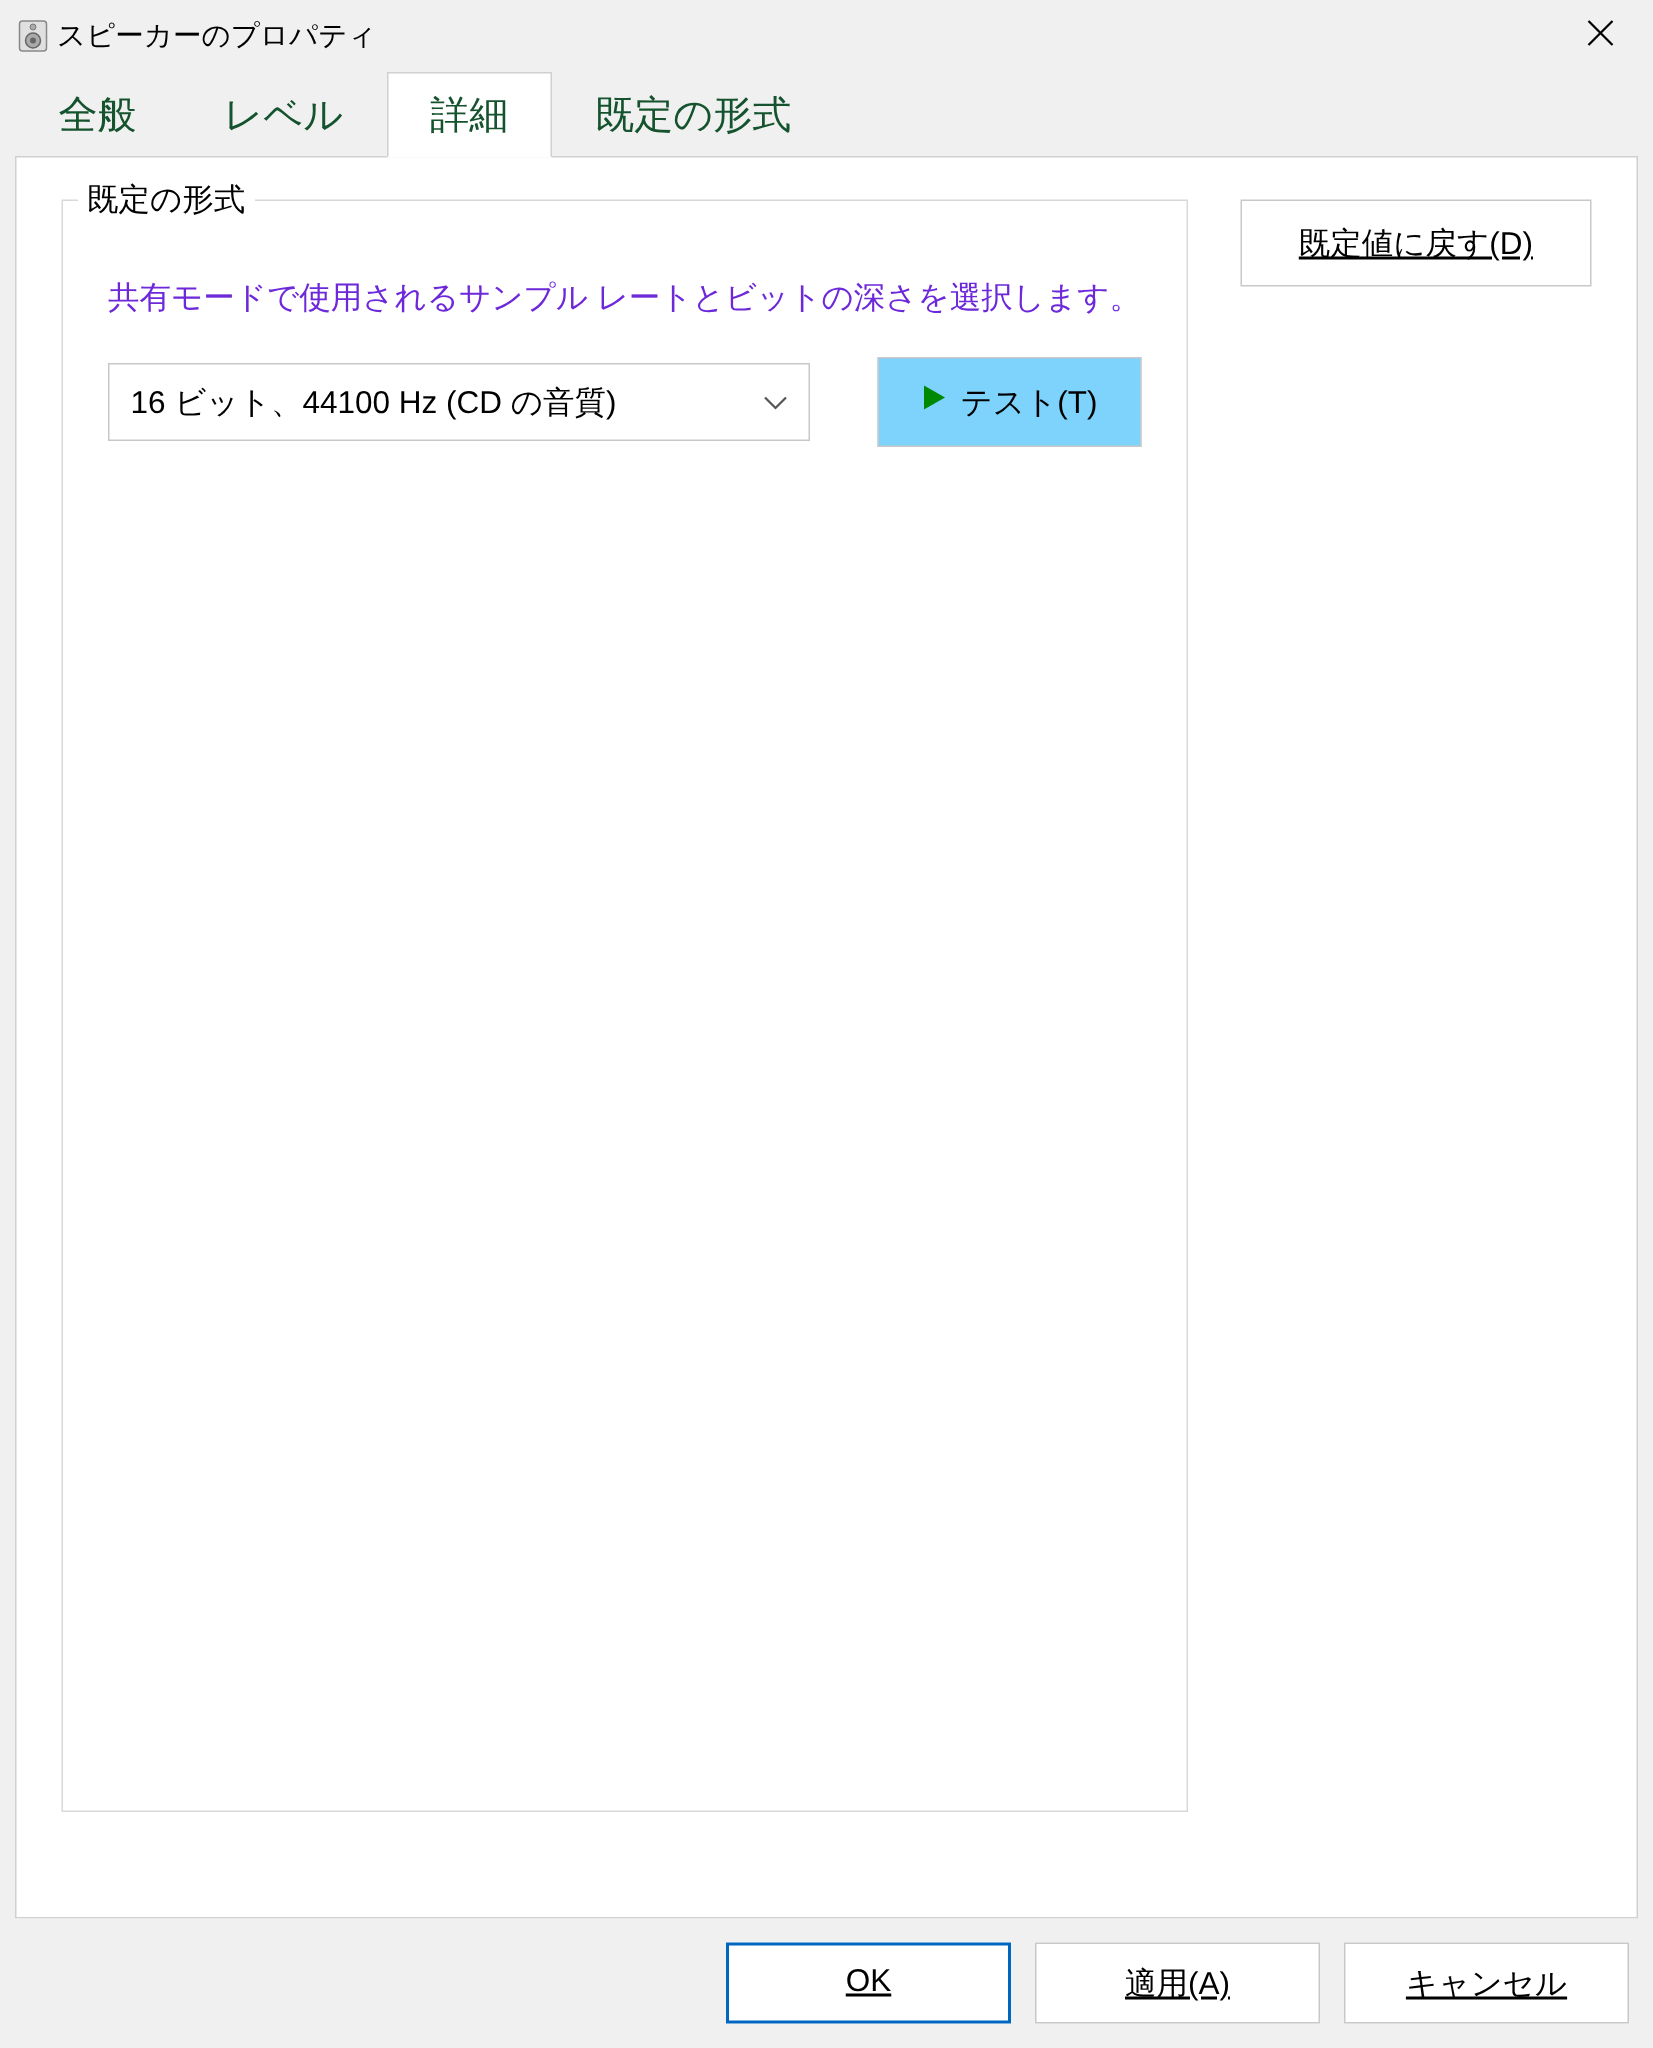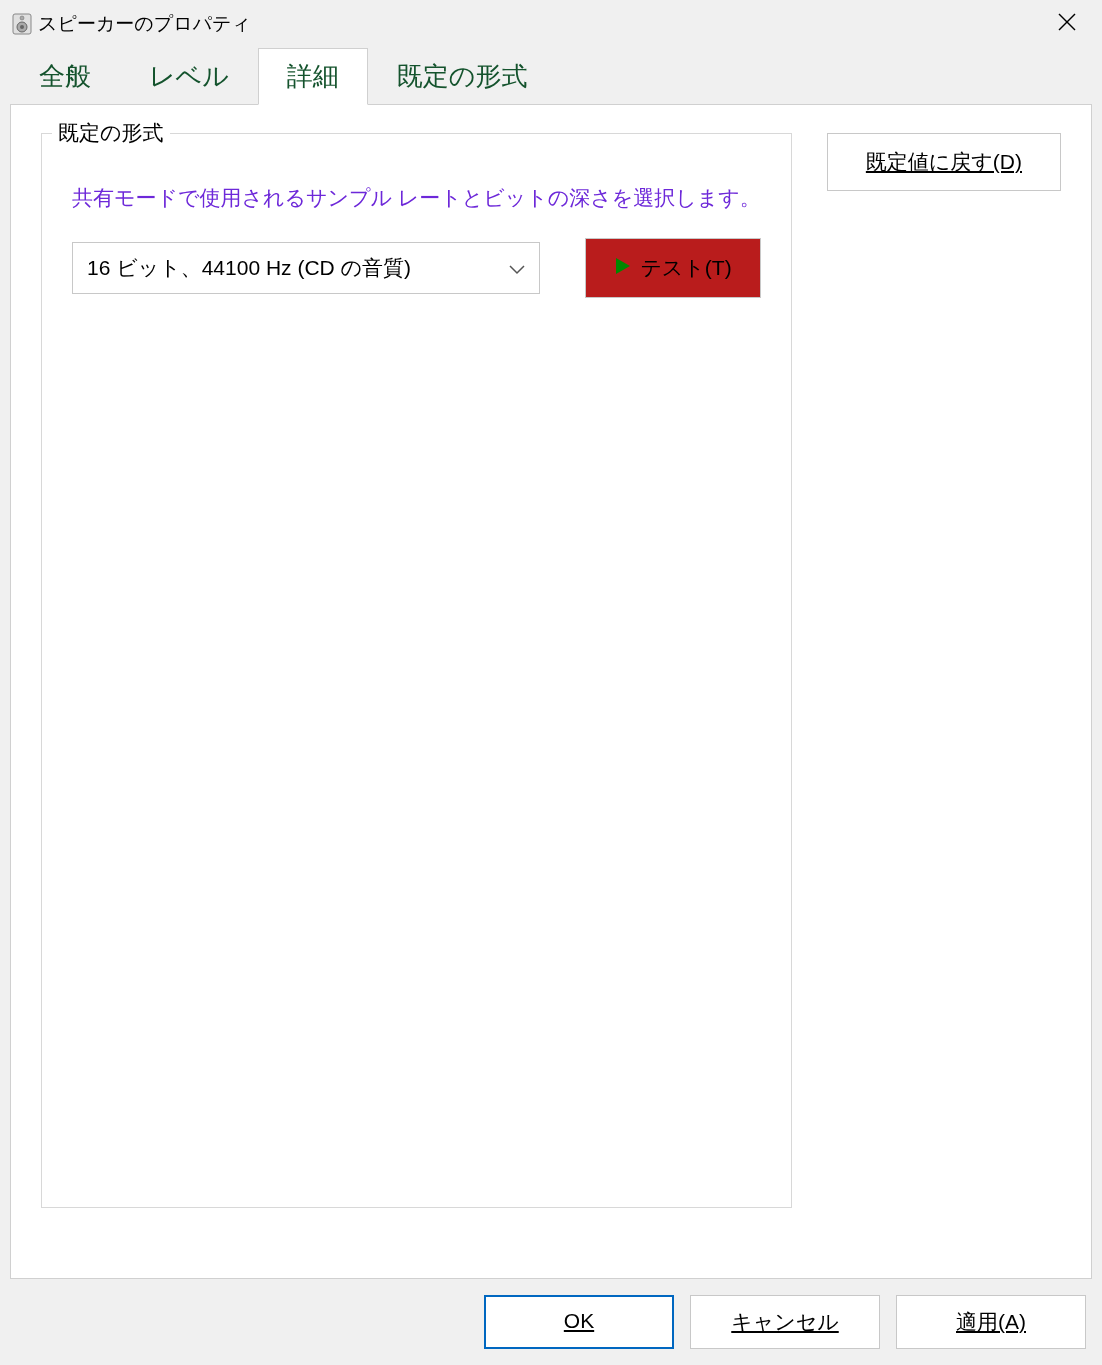--- a/index.html
+++ b/index.html
@@ -112,21 +112,21 @@
       align-items: center;
       font-size: 21px;
       cursor: pointer;
       height: 52px;
     }
     .chevron {
       color: #555;
     }
     .test-btn {
       border: 1px solid #c8c8c8;
-      background: #b91c1c;
+      background: #7dd3fc;
       padding: 14px 28px;
       font-size: 21px;
       display: flex;
       align-items: center;
       gap: 8px;
       cursor: pointer;
       height: 60px;
       margin-left: 45px;
     }
     .play-icon {
@@ -249,16 +249,16 @@
     </div>
 
 
     <div class="spacer"></div>
 
     <div class="restore-btn">既定値に戻す(D)</div>
   </div>
 
   <div class="footer">
     <div class="footer-btn primary">OK</div>
+    <div class="footer-btn">適用(A)</div>
     <div class="footer-btn">キャンセル</div>
-    <div class="footer-btn">適用(A)</div>
   </div>
 </div>
 
 </body></html>

